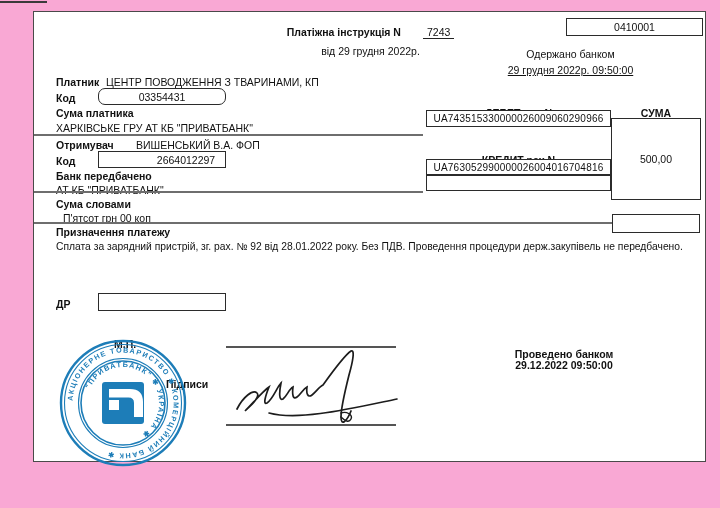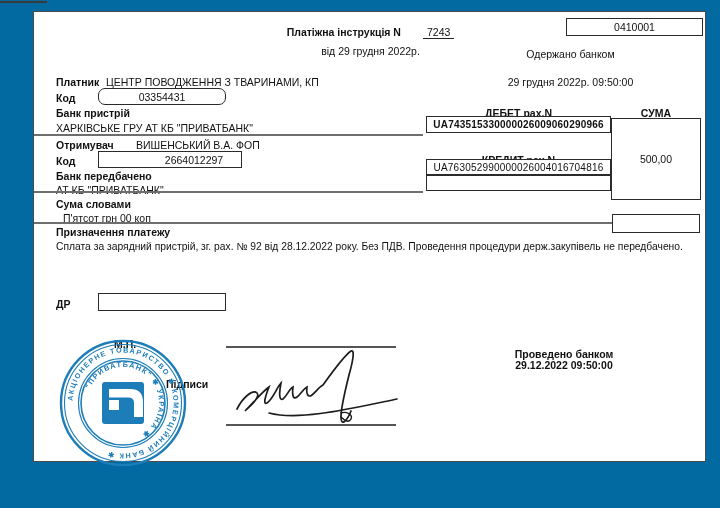--- a/index.html
+++ b/index.html
@@ -1,18 +1,18 @@
 <!DOCTYPE html>
 <html><head>
 <meta charset="utf-8">
 <style>
   * { margin:0; padding:0; box-sizing:border-box; }
   html,body { width:720px; height:508px; background:#ffffff; overflow:hidden;
     font-family:"Liberation Sans", sans-serif; color:#111; }
-  .page { position:relative; width:720px; height:508px; background:#0369a1; }
+  .page { position:relative; width:720px; height:508px; background:#f9a8d4; }
   .top-strip { position:absolute; left:0; top:1px; width:47px; height:2px; background:#3a3a3a; }
   .doc { position:absolute; left:33px; top:11px; width:673px; height:451px;
     border:1.5px solid #4a4a4a; background:#fff; }
   .abs { position:absolute; }
   .b { font-weight:bold; }
   .t { font-size:10.5px; line-height:12px; white-space:nowrap; }
   .center { text-align:center; }
   .right { text-align:center; }
   .box { border:1.6px solid #2b2b2b; background:#fff;text-align:center; }
   .boxtxt { display:flex; align-items:center; justify-content:center; font-size:10.5px; }
@@ -34,64 +34,64 @@
     <div class="abs titlewrap">
       <span class="t b">Платіжна інструкція N</span>
       <span class="docnum">7243</span>
     </div>
     <div class="abs box boxtxt" style="left:532px; top:6px; width:137px; height:18px;">
       <span>0410001</span>
     </div>
     <div class="abs t center" style="left:0; top:33px; width:673px;">від 29 грудня 2022р.</div>
     <div class="abs right" style="left:440px; top:36px; width:193px;">
       <div class="t">Одержано банком</div>
-      <div class="t" style="margin-top:16px;">29 грудня 2022р. 09:50:00</div>
+      <div class="t" style="margin-top:4px;text-decoration:underline;">29 грудня 2022р. 09:50:00</div>
     </div>
 
     <div class="abs t b" style="left:22px; top:64px;">Платник</div>
     <div class="abs t" style="left:72px; top:64px;">ЦЕНТР ПОВОДЖЕННЯ З ТВАРИНАМИ, КП</div>
     <div class="abs t b" style="left:22px; top:80px;">Код</div>
     <div class="abs box boxtxt" style="left:64px; top:76px; width:128px; height:17px;border-radius:7px;">
       <span>03354431</span>
     </div>
-    <div class="abs t b" style="left:22px; top:95px;">Банк пристрій</div>
+    <div class="abs t b" style="left:22px; top:95px;">Сума платника</div>
     <div class="abs t" style="left:22px; top:110px;">ХАРКІВСЬКЕ ГРУ АТ КБ "ПРИВАТБАНК"</div>
 
     <div class="abs t b center" style="left:392px; top:95px; width:185px;">ДЕБЕТ рах.N</div>
     <div class="abs t b center" style="left:577px; top:95px; width:90px;">СУМА</div>
-    <div class="abs box ibantxt" style="left:392px; top:104px; width:185px; height:17px;font-weight:bold;">
+    <div class="abs box ibantxt" style="left:392px; top:98px; width:185px; height:17px;">
       <span>UA743515330000026009060290966</span>
     </div>
     <div class="abs box boxtxt" style="left:577px; top:106px; width:90px; height:82px;">
       <span>500,00</span>
     </div>
     <div class="abs t b center" style="left:392px; top:142px; width:185px;">КРЕДИТ рах.N</div>
     <div class="abs box ibantxt" style="left:392px; top:147px; width:185px; height:16px;">
       <span>UA763052990000026004016704816</span>
     </div>
     <div class="abs box" style="left:392px; top:163px; width:185px; height:16px;"></div>
 
     <div class="abs sep" style="left:0; top:122px; width:389px;"></div>
     <div class="abs t b" style="left:22px; top:127px;">Отримувач</div>
     <div class="abs t" style="left:72px; top:127px;padding-left:30px;">ВИШЕНСЬКИЙ В.А. ФОП</div>
     <div class="abs t b" style="left:22px; top:143px;">Код</div>
-    <div class="abs box boxtxt" style="left:64px; top:139px; width:144px; height:17px;padding-left:48px;">
+    <div class="abs box boxtxt" style="left:64px; top:139px; width:128px; height:17px;padding-left:48px;">
       <span>2664012297</span>
     </div>
     <div class="abs t b" style="left:22px; top:158px;">Банк передбачено</div>
     <div class="abs t" style="left:22px; top:172px;">АТ КБ "ПРИВАТБАНК"</div>
     <div class="abs sep" style="left:0; top:179px; width:389px;"></div>
 
     <div class="abs t b" style="left:22px; top:186px;">Сума словами</div>
     <div class="abs t" style="left:22px; top:200px;padding-left:7px;">П'ятсот грн 00 коп</div>
 
     <div class="abs sep" style="left:0; top:210px; width:578px;"></div>
     <div class="abs box" style="left:578px; top:202px; width:88px; height:19px;"></div>
     <div class="abs t b" style="left:22px; top:214px;">Призначення платежу</div>
-    <div class="abs purpose" style="left:22px; top:229px; width:640px;">Сплата за зарядний пристрій, зг. рах. № 92 від 28.12.2022 року. Без ПДВ. Проведення процедури держ.закупівель не передбачено.</div>
+    <div class="abs purpose" style="left:22px; top:229px; width:640px;">Сплата за зарядний пристрій, зг. рах. № 92 від 28.01.2022 року. Без ПДВ. Проведення процедури держ.закупівель не передбачено.</div>
 
     <div class="abs t b" style="left:22px; top:286px;">ДР</div>
     <div class="abs box" style="left:64px; top:281px; width:128px; height:18px;"></div>
 
     <div class="abs t b" style="left:80px; top:326px;">М.П.</div>
     <div class="abs t b" style="left:132px; top:326px;margin-top:40px;">Підписи</div>
     <div class="abs sigline" style="left:192px; top:334px; width:170px;"></div>
     <div class="abs sigline" style="left:192px; top:412px; width:170px;"></div>
 
     <div class="abs center" style="left:440px; top:337px; width:180px;">

